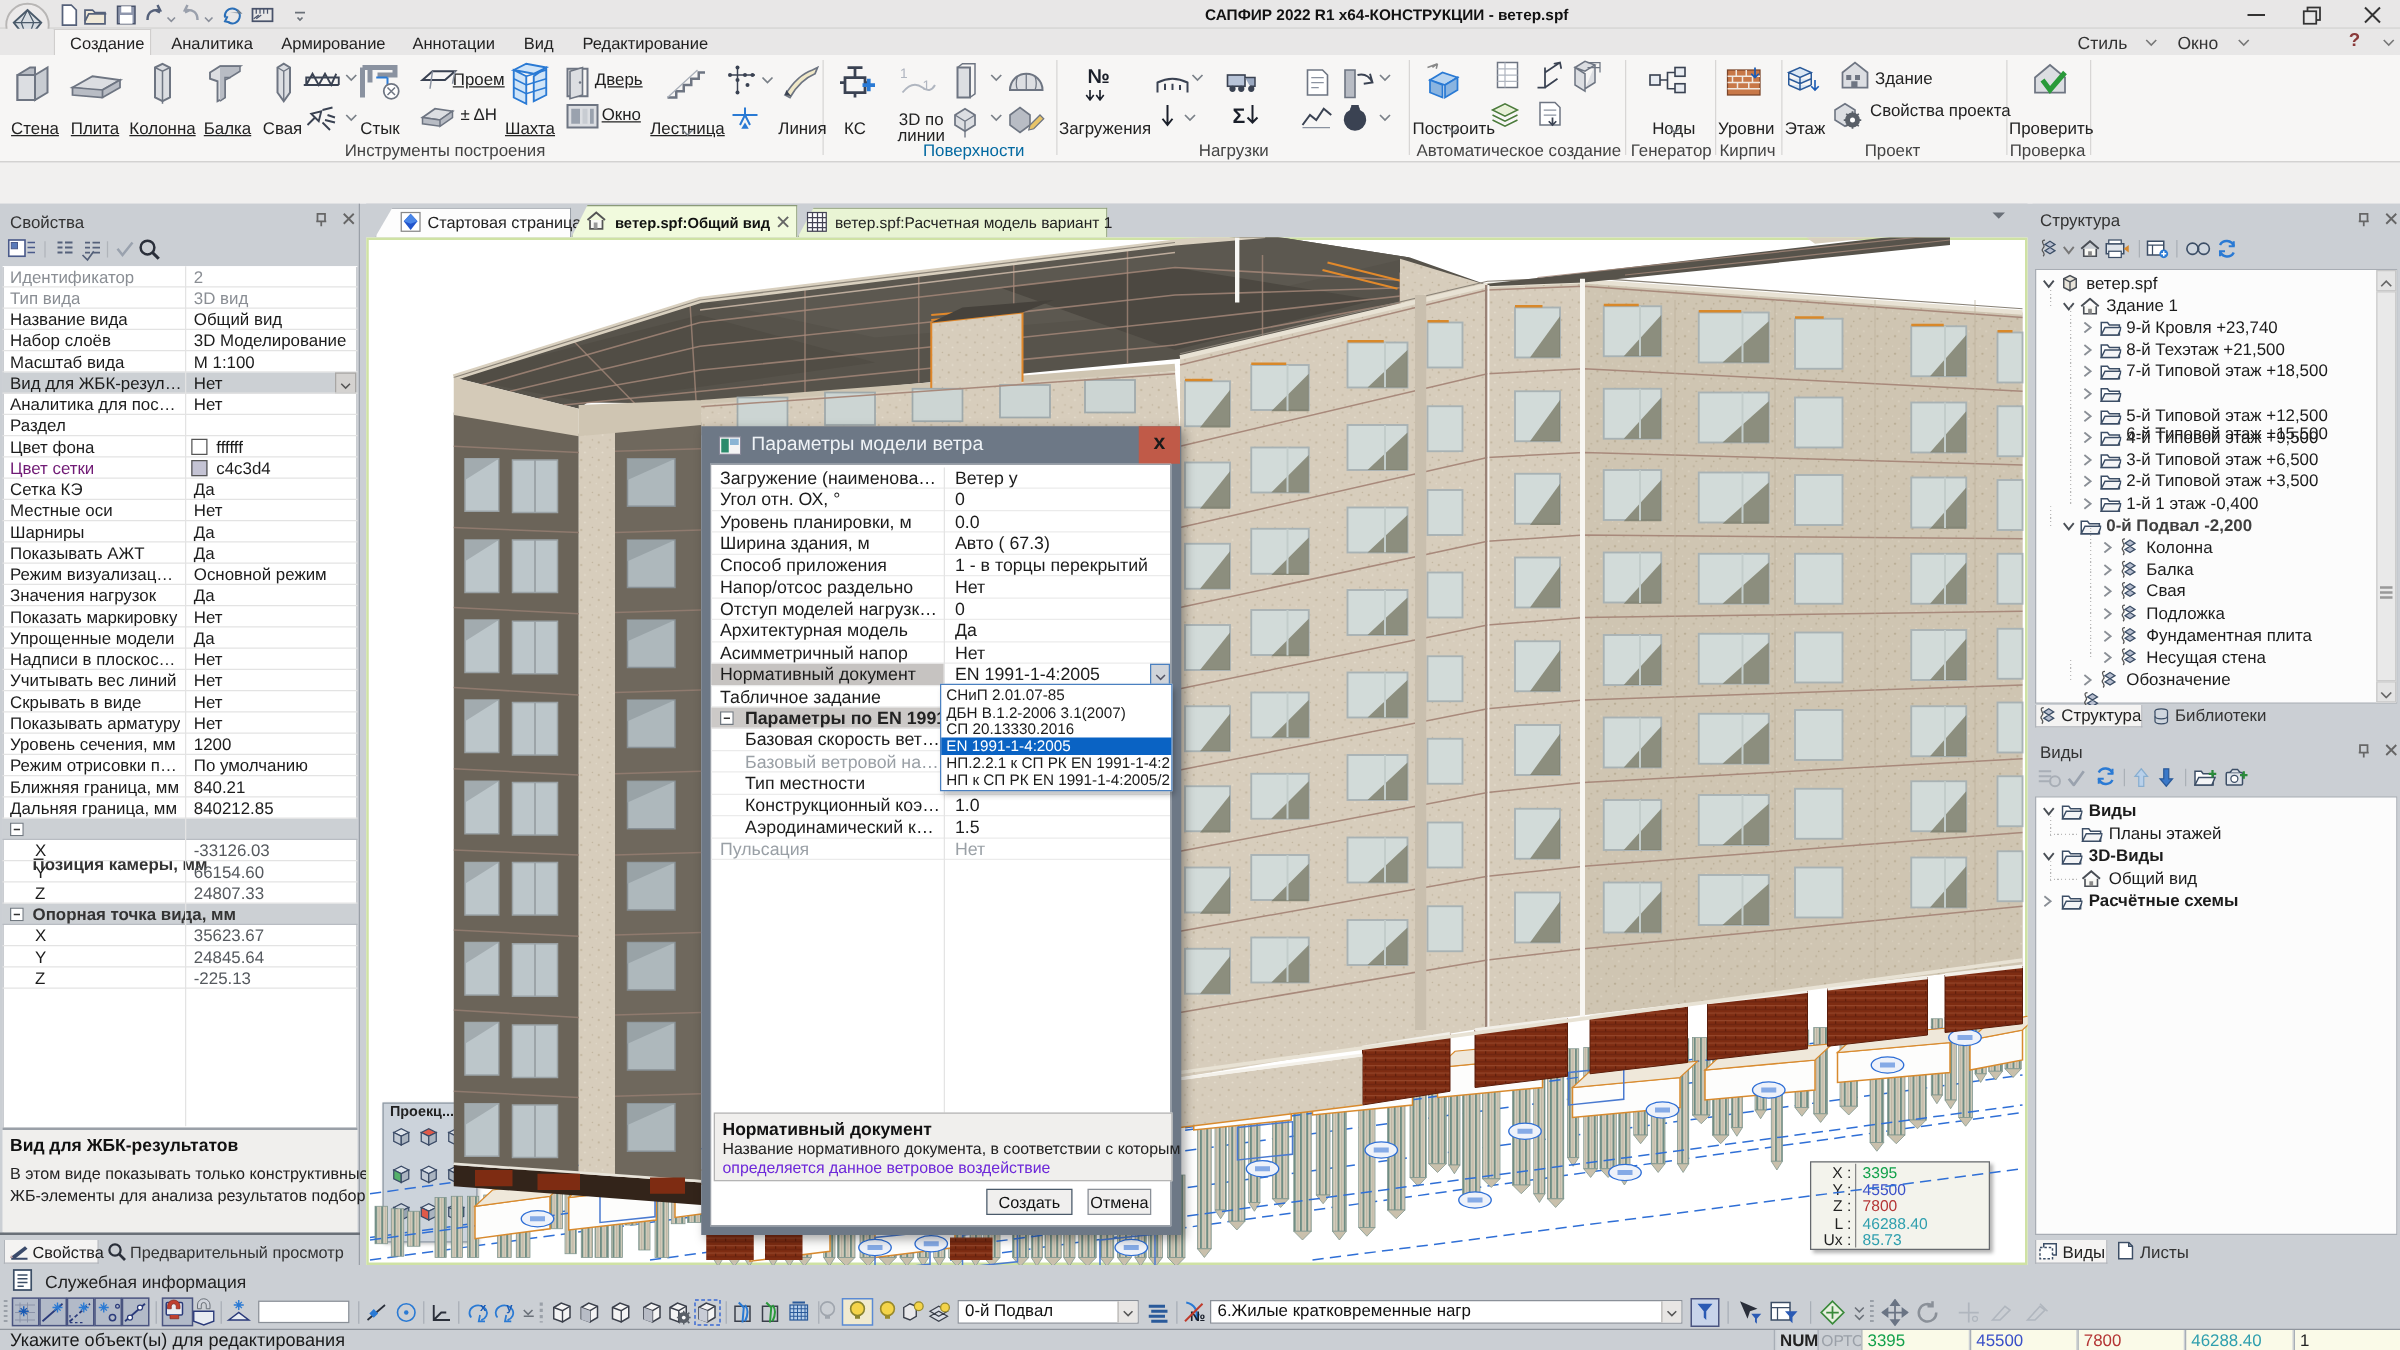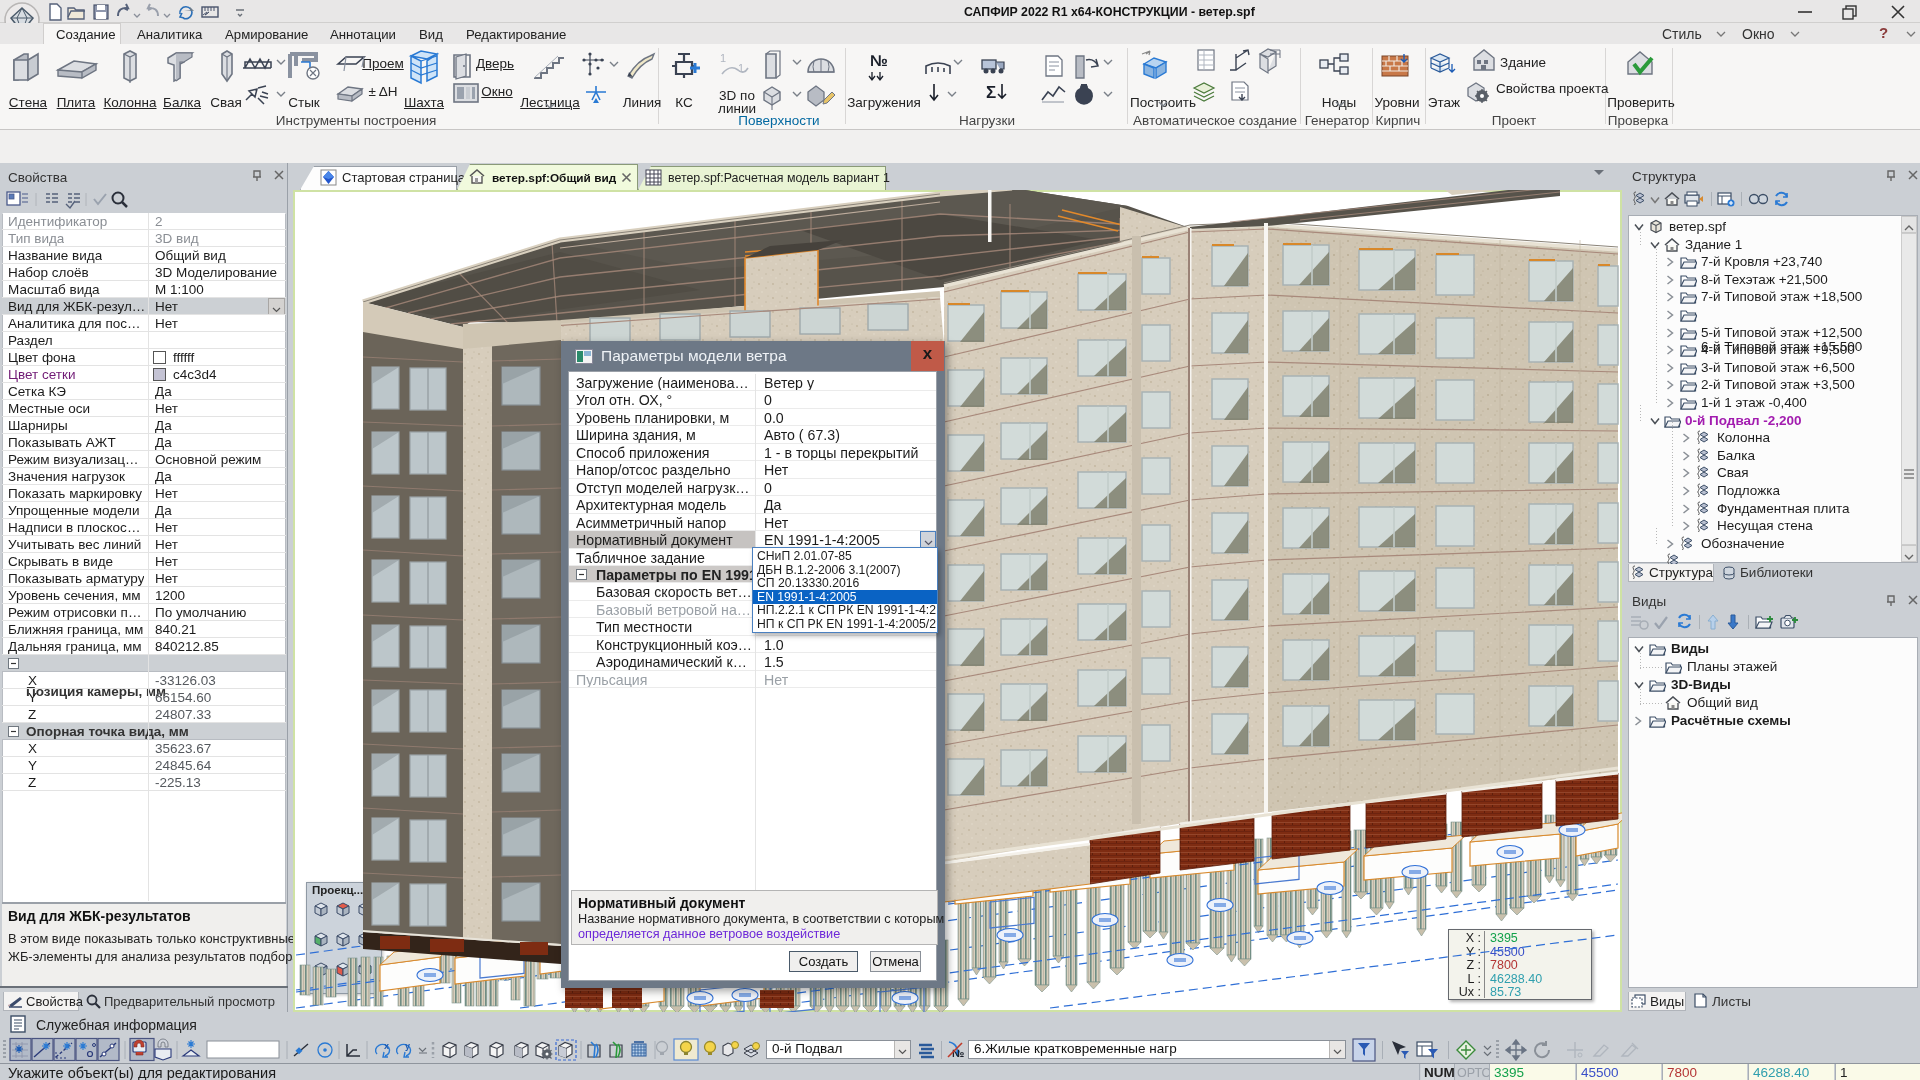--- a/index.html
+++ b/index.html
@@ -1233,21 +1233,21 @@
   </svg>
 <div class="tx" style="left:1685px;top:236.6px;font-size:13.5px;color:#1c1c1c;font-weight:400;">Здание 1</div>
 <div class="abs" style="left:1656px;top:246.2px;width:1px;height:17px;background:repeating-linear-gradient(to bottom,#b8b8b8 0 1px,transparent 1px 3px)"></div>
 <svg class="abs" style="left:1666px;top:257.2px" width="8" height="10">
     <path d="M1.5 1 L6.5 5 L1.5 9" stroke="#8a8f96" fill="none" stroke-width="1.5"></path>
   </svg>
 <svg class="abs" style="left:1680px;top:255.2px" width="17" height="14" viewBox="0 0 17 14">
     <path d="M1 3 h5 l1.5 2 h8 v8 h-14.5 z" fill="#fff" stroke="#3c4e66" stroke-width="1.2"></path>
     <path d="M1 13 l3 -6 h13 l-2.5 6 z" fill="#f3f4f6" stroke="#3c4e66" stroke-width="1.2"></path>
   </svg>
-<div class="tx" style="left:1701px;top:254.2px;font-size:13.5px;color:#1c1c1c;font-weight:400;">7-й Кровля +23,740</div>
+<div class="tx" style="left:1701px;top:254.2px;font-size:13.5px;color:#1c1c1c;font-weight:400;">9-й Кровля +23,740</div>
 <div class="abs" style="left:1656px;top:263.8px;width:1px;height:17px;background:repeating-linear-gradient(to bottom,#b8b8b8 0 1px,transparent 1px 3px)"></div>
 <svg class="abs" style="left:1666px;top:274.8px" width="8" height="10">
     <path d="M1.5 1 L6.5 5 L1.5 9" stroke="#8a8f96" fill="none" stroke-width="1.5"></path>
   </svg>
 <svg class="abs" style="left:1680px;top:272.8px" width="17" height="14" viewBox="0 0 17 14">
     <path d="M1 3 h5 l1.5 2 h8 v8 h-14.5 z" fill="#fff" stroke="#3c4e66" stroke-width="1.2"></path>
     <path d="M1 13 l3 -6 h13 l-2.5 6 z" fill="#f3f4f6" stroke="#3c4e66" stroke-width="1.2"></path>
   </svg>
 <div class="tx" style="left:1701px;top:271.8px;font-size:13.5px;color:#1c1c1c;font-weight:400;">8-й Техэтаж +21,500</div>
 <div class="abs" style="left:1656px;top:281.40000000000003px;width:1px;height:17px;background:repeating-linear-gradient(to bottom,#b8b8b8 0 1px,transparent 1px 3px)"></div>
@@ -1314,21 +1314,21 @@
   </svg>
 <div class="tx" style="left:1701px;top:395.00000000000017px;font-size:13.5px;color:#1c1c1c;font-weight:400;">1-й 1 этаж -0,400</div>
 <div class="abs" style="left:1640px;top:404.6000000000002px;width:1px;height:17px;background:repeating-linear-gradient(to bottom,#b8b8b8 0 1px,transparent 1px 3px)"></div>
 <svg class="abs" style="left:1650px;top:416.6000000000002px" width="10" height="8">
     <path d="M1 1.5 L5 6.5 L9 1.5" stroke="#4a4f56" fill="none" stroke-width="1.5"></path>
   </svg>
 <svg class="abs" style="left:1664px;top:413.6000000000002px" width="17" height="14" viewBox="0 0 17 14">
     <path d="M1 3 h5 l1.5 2 h8 v8 h-14.5 z" fill="#fff" stroke="#3c4e66" stroke-width="1.2"></path>
     <path d="M1 13 l3 -6 h13 l-2.5 6 z" fill="#f3f4f6" stroke="#3c4e66" stroke-width="1.2"></path>
   </svg>
-<div class="tx" style="left:1685px;top:412.6000000000002px;font-size:13.5px;color:#a21caf;font-weight:700;">0-й Подвал -2,200</div>
+<div class="tx" style="left:1685px;top:412.6000000000002px;font-size:13.5px;color:#404040;font-weight:700;">0-й Подвал -2,200</div>
 <div class="abs" style="left:1672px;top:422.2000000000002px;width:1px;height:17px;background:repeating-linear-gradient(to bottom,#b8b8b8 0 1px,transparent 1px 3px)"></div>
 <svg class="abs" style="left:1682px;top:433.2000000000002px" width="8" height="10">
     <path d="M1.5 1 L6.5 5 L1.5 9" stroke="#8a8f96" fill="none" stroke-width="1.5"></path>
   </svg>
 <svg class="abs" style="left:1696px;top:430.2000000000002px" width="14" height="15" viewBox="0 0 14 15">
     <path d="M4 1 q-3 0 -1.5 3 q1.5 2 0 3.5 q-1.5 1.5 0 3 q1.5 2 0 3.5" fill="none" stroke="#555" stroke-width="1"></path>
     <path d="M8 2 l4 2.5 l-4 2.5 l-4 -2.5 z M8 7 l4 2.5 l-4 2.5 l-4 -2.5 z" fill="#b8bfd0" stroke="#3c4e66" stroke-width="1"></path>
   </svg>
 <div class="tx" style="left:1717px;top:430.2000000000002px;font-size:13.5px;color:#1c1c1c;font-weight:400;">Колонна</div>
 <div class="abs" style="left:1672px;top:439.80000000000024px;width:1px;height:17px;background:repeating-linear-gradient(to bottom,#b8b8b8 0 1px,transparent 1px 3px)"></div>

